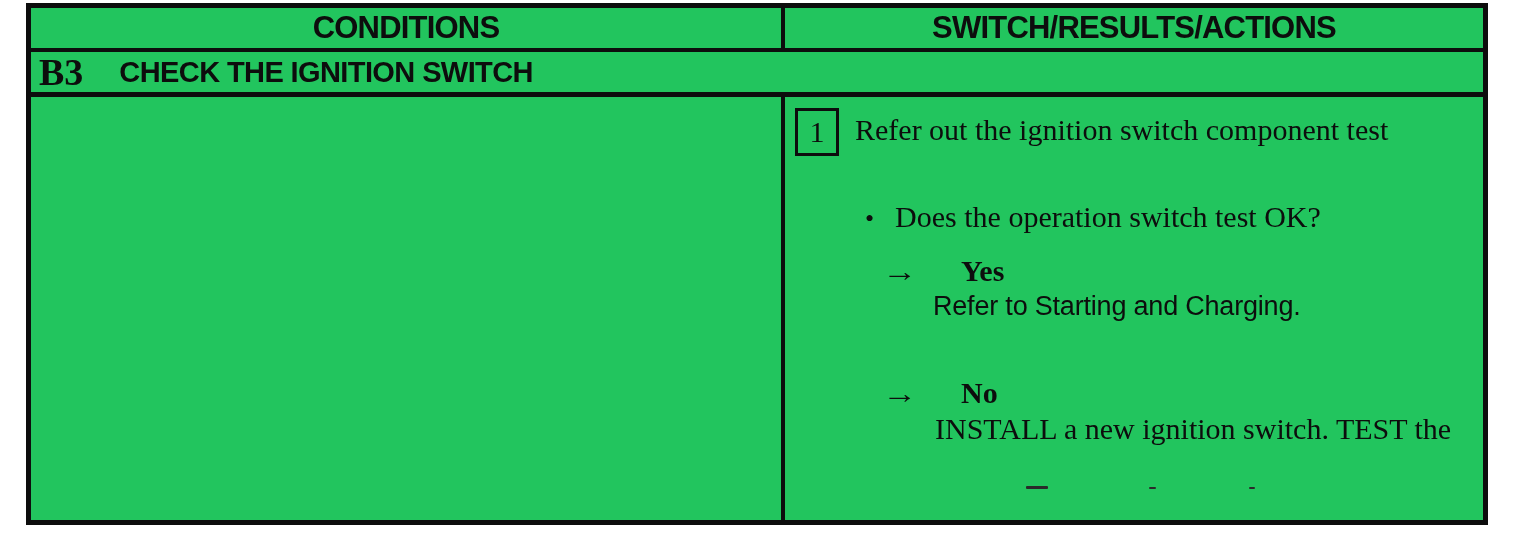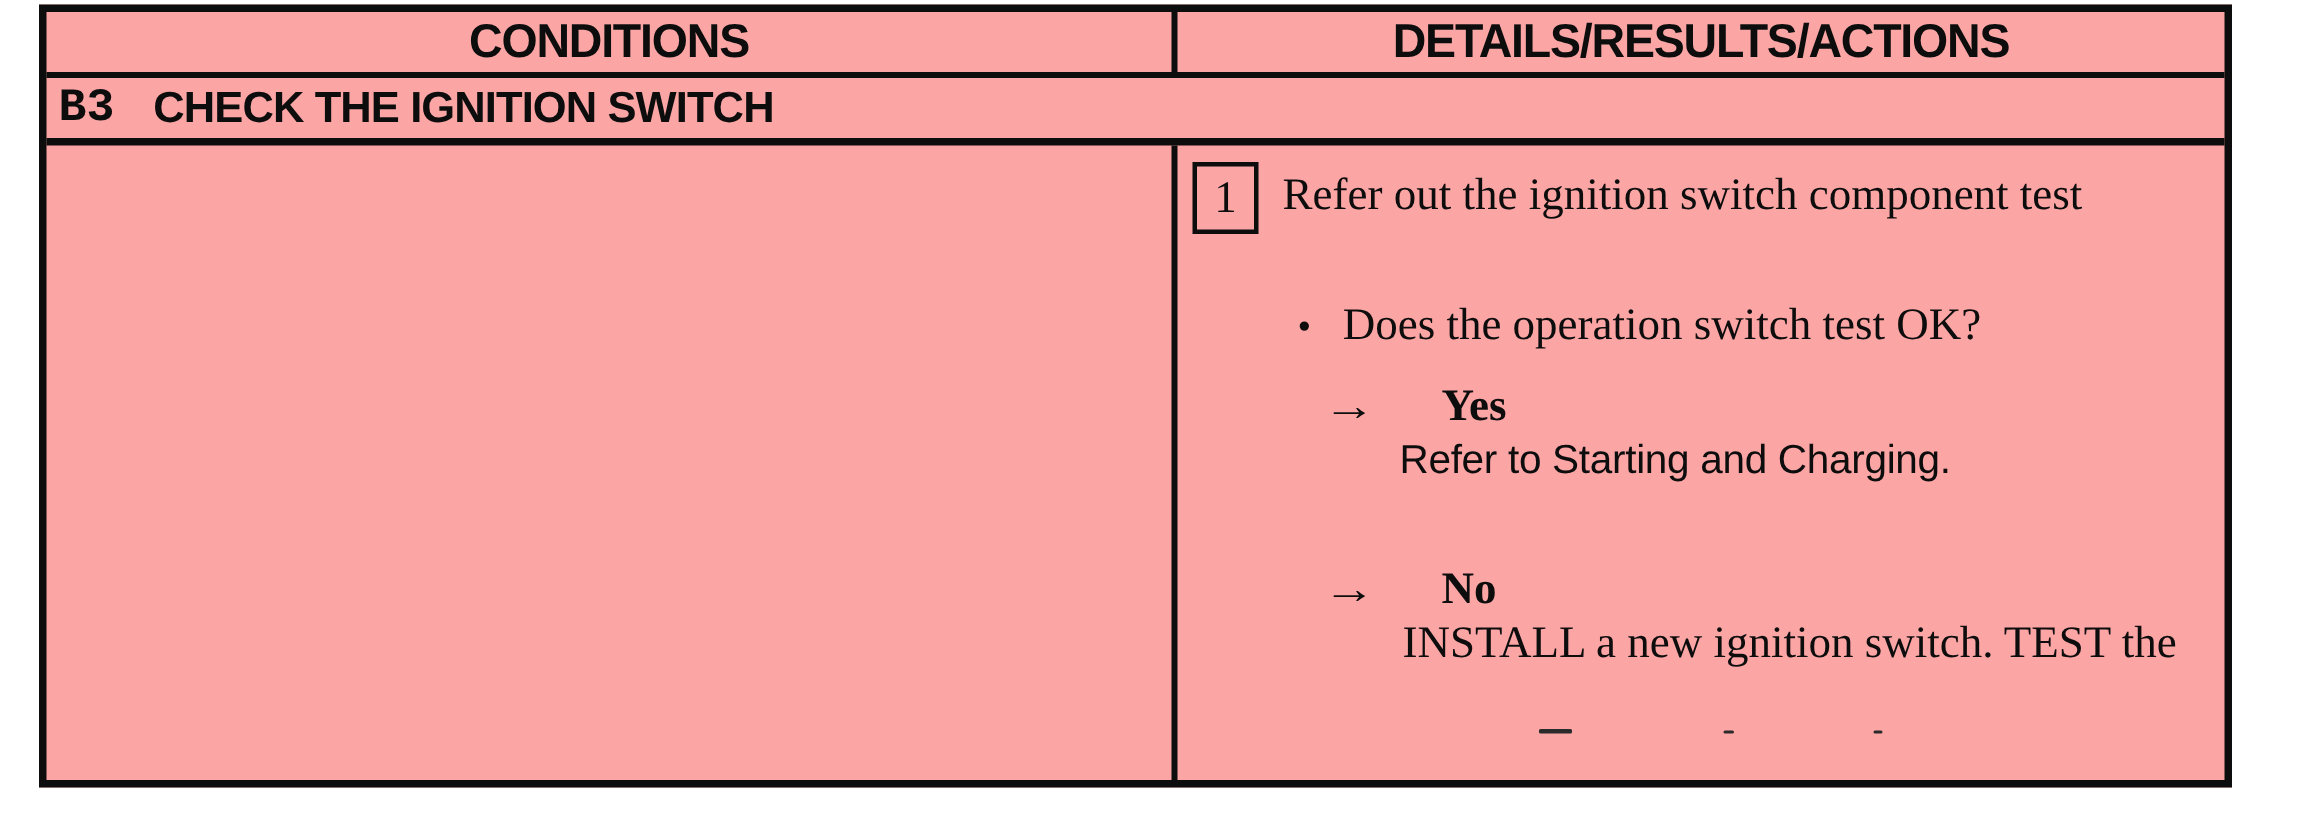--- a/index.html
+++ b/index.html
@@ -12,48 +12,48 @@
     overflow: hidden;
   }
 
   .doc-table {
     position: absolute;
     left: 26px; top: 3px;
     width: 1462px; height: 522px;
     border: 5px solid #0d0d0d;
     display: flex;
     flex-direction: column;
-    background: #fca5a5;
+    background: #22c55e;
   }
 
   
   .header-row { display: flex; height: 44px; border-bottom: 4px solid #0d0d0d; }
   .header-cell {
     display: flex; align-items: center; justify-content: center;
     font-family: "Liberation Sans", sans-serif;
     font-weight: 700; font-size: 31px; letter-spacing: -0.8px;
     transform: scaleY(1.02);
   }
   .header-cell.left { width: 754px; border-right: 4px solid #0d0d0d; }
   .header-cell.right { flex: 1; }
 
   
   .section-row {
     display: flex; align-items: center;
     height: 45px; border-bottom: 5px solid #0d0d0d;
     padding-left: 8px;
   }
   .section-code {
-    font-family: Liberation Mono, monospace;
-    font-weight: 700; font-size: 31px;
+    font-family: Liberation Serif, serif;
+    font-weight: 700; font-size: 38px;
   }
   .section-title {
     font-family: "Liberation Sans", sans-serif;
     font-weight: 700; font-size: 29px; letter-spacing: -0.6px;
-    margin-left: 26px;
+    margin-left: 36px;
   }
 
   
   .body-row { flex: 1; display: flex; }
   .body-cell-left { width: 754px; border-right: 4px solid #0d0d0d; }
   .body-cell-right { flex: 1; position: relative; }
 
   .step-box {
     position: absolute; left: 10px; top: 11px;
     width: 44px; height: 48px;
@@ -101,21 +101,21 @@
   .scan-dash.d2 { left: 364px; width: 7px; top: 1px; height: 2px; }
   .scan-dash.d3 { left: 464px; width: 6px; top: 1px; height: 2px; }
 </style>
 </head>
 <body>
 
 <div class="doc-table">
 
   <div class="header-row">
     <div class="header-cell left">CONDITIONS</div>
-    <div class="header-cell right">DETAILS/RESULTS/ACTIONS</div>
+    <div class="header-cell right">SWITCH/RESULTS/ACTIONS</div>
   </div>
 
   <div class="section-row">
     <span class="section-code">B3</span>
     <span class="section-title">CHECK THE IGNITION SWITCH</span>
   </div>
 
   <div class="body-row">
     <div class="body-cell-left"></div>
 

